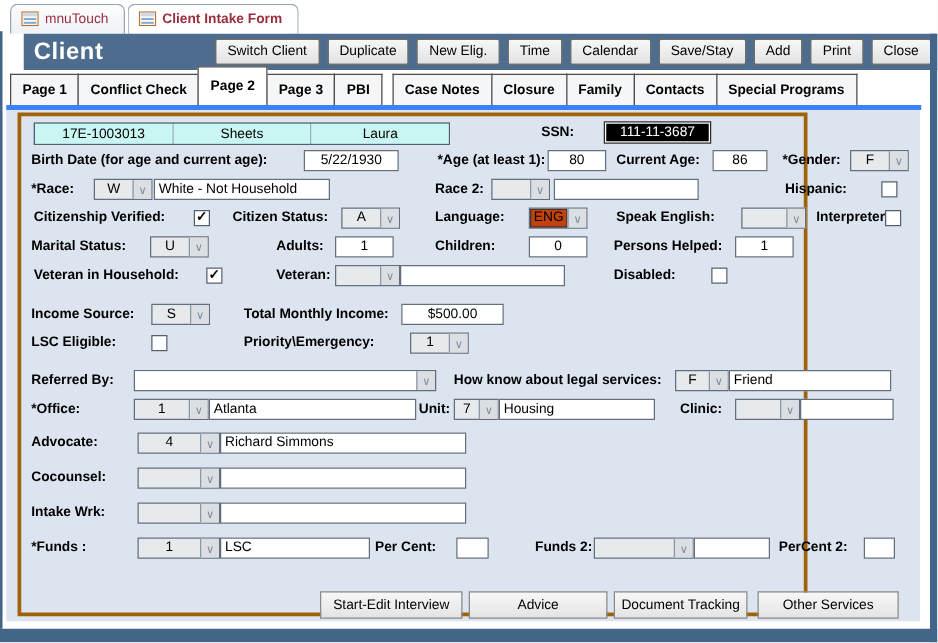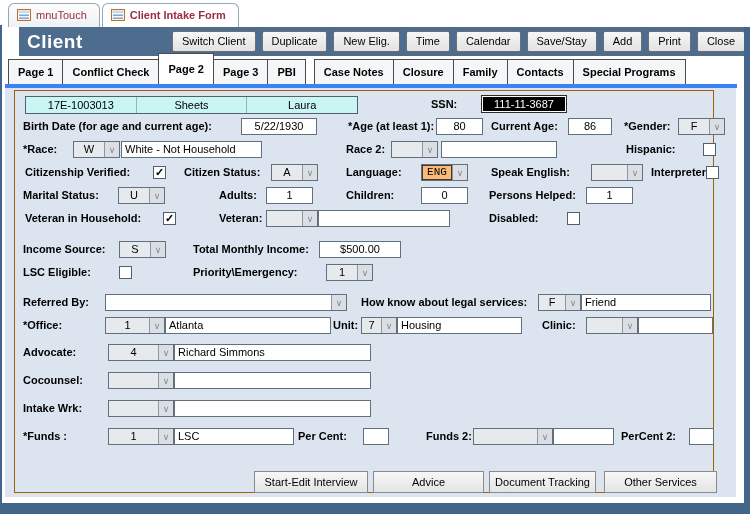--- a/index.html
+++ b/index.html
@@ -35,31 +35,31 @@
   .tab-strip { position:absolute; left:5px; top:56px; width:732px; height:32px; background:#fff;
                display:flex; align-items:flex-end; padding-left:3px; border-bottom:4px solid #3b82f6; }
   .ptab { height:25px; padding:0 9px; font-size:11px; font-weight:bold; line-height:24px;
           background:#f5f6f7; border:1px solid #4c4c4c; border-bottom:none; margin-right:-1px;
           white-space:nowrap; cursor:default; }
   .ptab.active { height:31px; line-height:30px; background:#fff; position:relative; z-index:2; }
   .ptab.gap { margin-left:9px; }
 
   
   .form-area { position:absolute; left:5px; top:88px; width:731px; height:409px; background:#dce5ef; }
-  .fieldset  { position:absolute; left:9px; top:2px; width:700px; height:403px;
-               border:1px solid #a16207; }
+  .fieldset  { position:absolute; left:9px; top:2px; width:632px; height:403px;
+               border:3px solid #a16207; }
 
   .lbl { position:absolute; font-size:11px; font-weight:bold; white-space:nowrap; }
   .tf  { position:absolute; height:17px; background:#fff; border:1px solid #62707e;
          font-size:11px; line-height:15px; padding:0 3px; overflow:hidden; white-space:nowrap; }
   .tf.center { text-align:center; }
   .combo { position:absolute; height:17px; border:1px solid #62707e; background:#e7eaed; display:flex; }
   .combo .cv { flex:1; font-size:11px; line-height:15px; text-align:center; overflow:hidden; white-space:nowrap; }
   .combo .cv.left { text-align:left; padding-left:3px; background:#fff; }
-  .combo.focused .cv { background:#fdba74; box-shadow:inset 0 0 0 1px #3a3a3a;font-family:Liberation Mono, monospace; }
+  .combo.focused .cv { background:#c2410c; box-shadow:inset 0 0 0 1px #3a3a3a; }
   .combo .ca { width:15px; border-left:1px solid #8a97a5; background:#dbdfe3; color:#7d8b9c;
                font-size:9px; display:flex; align-items:center; justify-content:center; }
   .cb { position:absolute; width:13px; height:13px; background:#fff; border:1px solid #50606e;
         font-size:11px; line-height:11px; text-align:center; font-weight:bold; }
   .cb.checked::after { content:"✓"; }
 
   .idgroup { position:absolute; border:1px solid #4f606e; display:flex; background:#9fb0bd; gap:1px; }
   .idcell  { flex:1; background:#c9f6f3; font-size:11px; line-height:16px; text-align:center; overflow:hidden; }
 
   .ssn { position:absolute; background:#fff; border:1px solid #2b2b2b; padding:1px; display:flex; }

